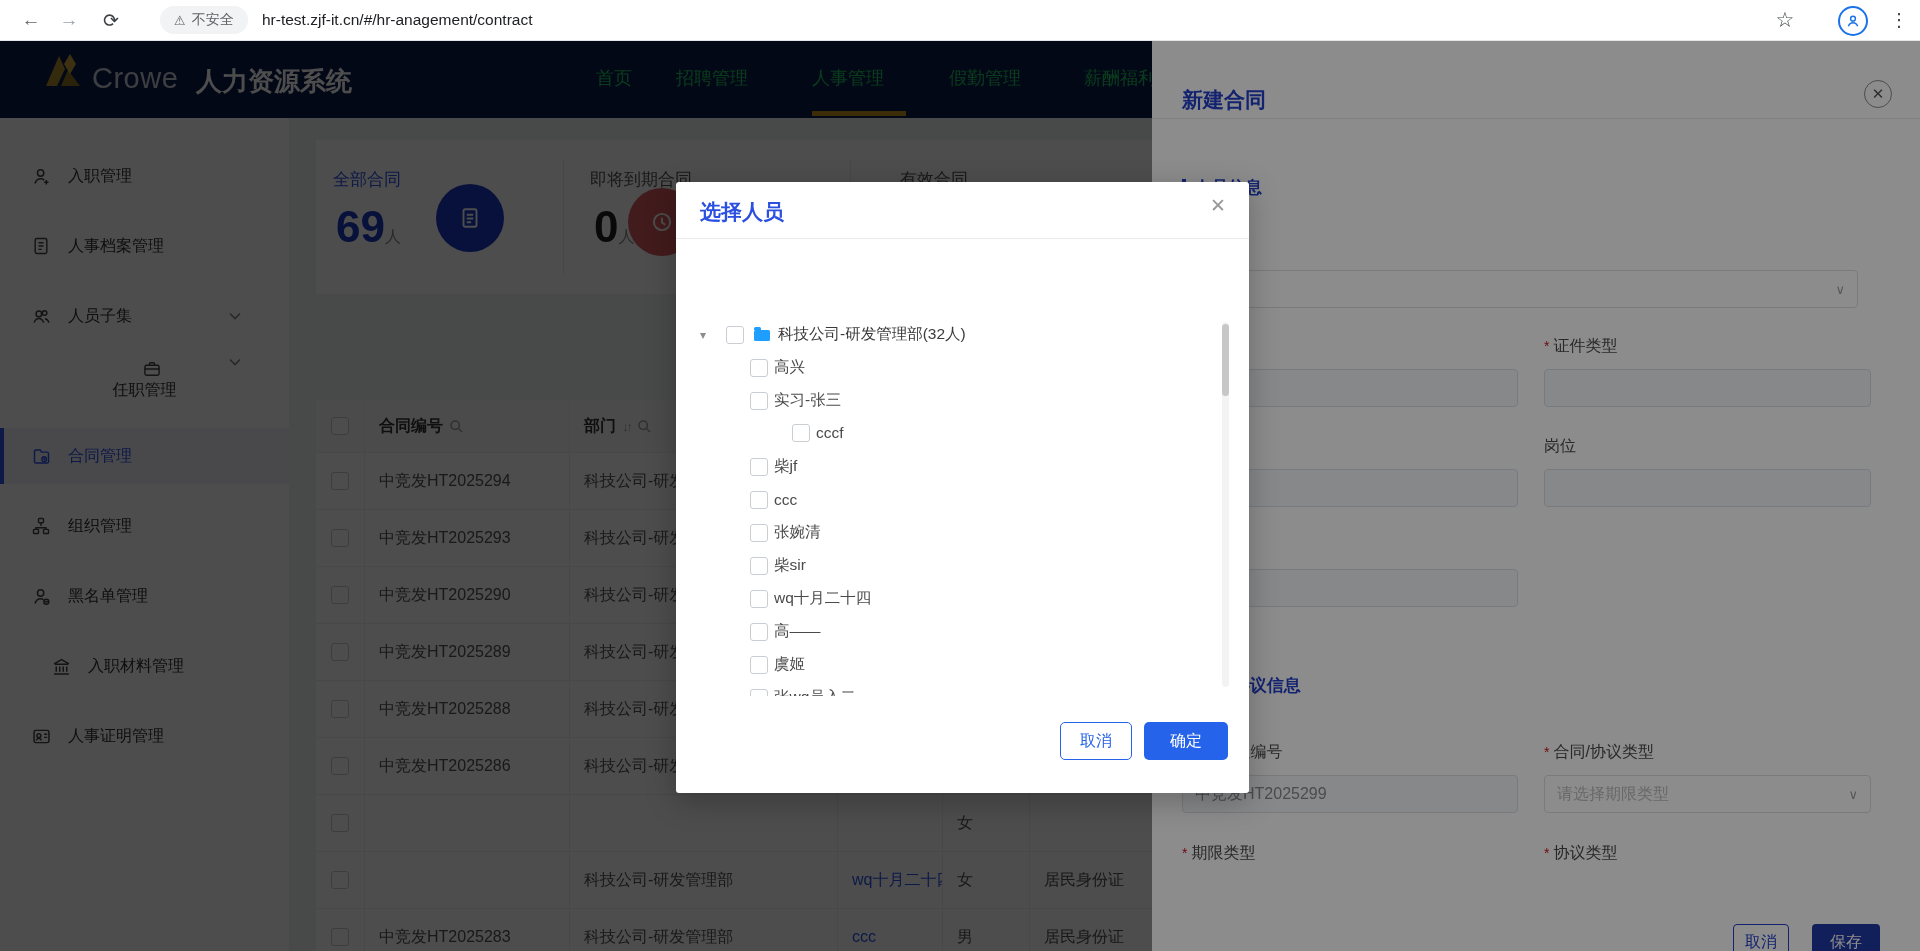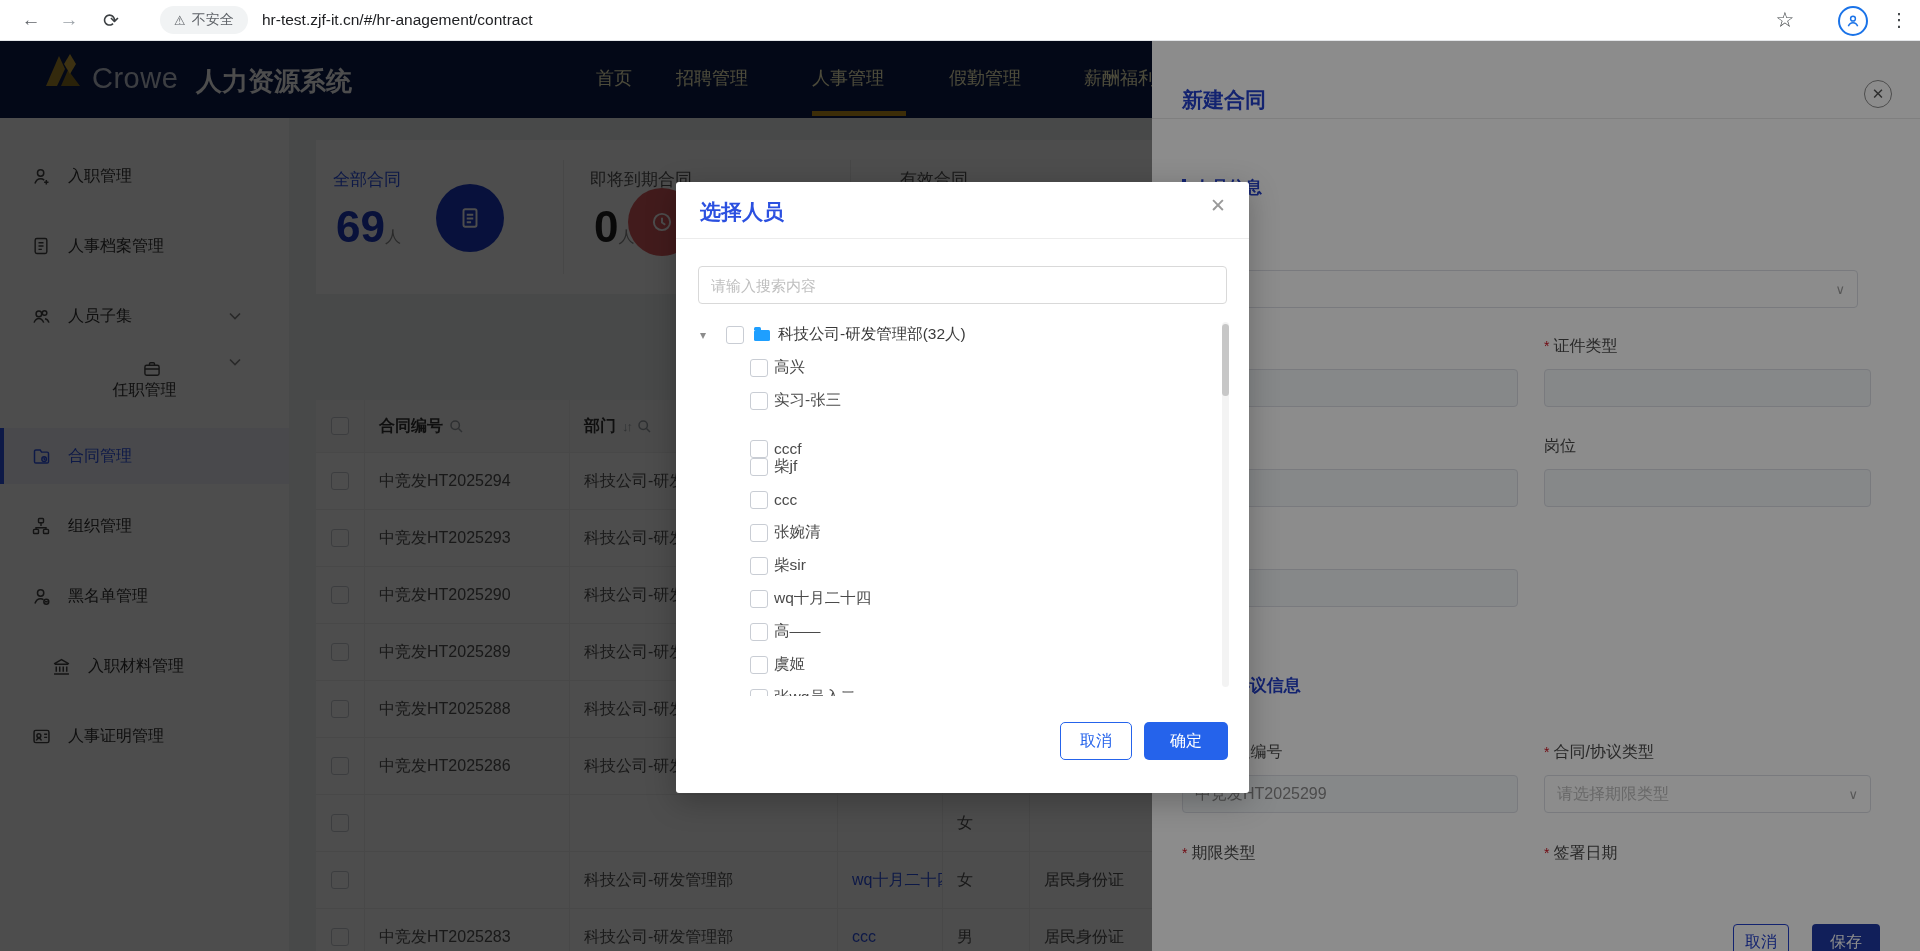--- a/index.html
+++ b/index.html
@@ -17,21 +17,21 @@
     color:#202124;font-size:15.5px;}
   .avatar-ring{position:absolute;left:1838px;top:6px;width:26px;height:26px;border:2.2px solid #1a73e8;
     border-radius:50%;display:flex;align-items:center;justify-content:center;}
   .avatar-ring svg{display:block;}
 
   
   .apphead{left:0;top:40px;width:1920px;height:78px;background:#0d1c4e;z-index:1;}
   .brandmark{position:absolute;left:40px;top:14px;}
   .brandname{position:absolute;left:92px;top:22px;font-size:29px;color:#c9cedb;font-weight:400;letter-spacing:.5px;}
   .apptitle{position:absolute;left:196px;top:24px;font-size:26px;color:#fff;font-weight:bold;}
-  .navitem{position:absolute;top:26px;font-size:18px;color:#fef9c3;cursor:pointer;white-space:nowrap;}
+  .navitem{position:absolute;top:26px;font-size:18px;color:#22c55e;cursor:pointer;white-space:nowrap;}
   .nav-underline{position:absolute;top:71px;height:5px;background:#c9971e;}
 
   
   .sidebar{left:0;top:118px;width:289px;height:833px;background:#fff;z-index:1;}
   .sideitem{position:absolute;left:0;width:289px;height:56px;display:flex;align-items:center;
     color:#333;font-size:16px;cursor:pointer;}
   .sideitem .sicon{margin-left:30px;margin-right:16px;width:22px;height:22px;color:#454545;display:flex;align-items:center;justify-content:center;}
   .sideitem.active{color:#2f54eb;background:rgba(47,84,235,.06);}
   .sideitem.active .sicon{color:#2f54eb;}
   .sideitem.active::before{content:"";position:absolute;left:0;top:0;width:4px;height:56px;background:#2f54eb;}
@@ -509,53 +509,52 @@
     <input class="finput" style="left: 30px; top: 735px; width: 336px; color: rgb(138, 138, 138);" readonly="" value="中竞发HT2025299">
     <div class="finput fselect" style="left:392px;top:735px;width:327px;">
       <span>请选择期限类型</span>
       <span class="chev">∨</span>
     </div>
 
     <div class="flabel" style="left:30px;top:803px;">
       <span class="req">*</span><span>期限类型</span>
     </div>
     <div class="flabel" style="left:392px;top:803px;">
-      <span class="req">*</span><span>签署日期</span>
+      <span class="req">*</span><span>协议类型</span>
     </div>
 
     <div class="drawer-footer">
       <button class="btn btn-ghost" style="left:581px;top:24px;width:56px;">取消</button>
       <button class="btn btn-navy" style="left:660px;top:24px;width:68px;">保存</button>
     </div>
   </div>
 
   <div class="abs mask2"></div>
 
   <div class="abs modal">
     <div class="modal-title">选择人员</div>
     <div class="modal-close">✕</div>
     <div class="modal-hr"></div>
-    <input class="msearch" placeholder="请输入搜索内容" style="">
 
     <div class="treeview">
       <div class="trowi" style="top:0;">
         <span class="caret">▾</span>
         <span class="checkbox tcb-root"></span>
         <span class="folder"></span>
         <span class="tlabel-root">科技公司-研发管理部(32人)</span>
       </div>
       <div class="trowi" style="top:33px;">
         <span class="checkbox tcb-child"></span>
         <span class="tlabel-child">高兴</span>
       </div>
       <div class="trowi" style="top:66px;">
         <span class="checkbox tcb-child"></span>
         <span class="tlabel-child">实习-张三</span>
       </div>
-      <div class="trowi" style="top:114px;">
+      <div class="trowi" style="top:98px;margin-left:42px;">
         <span class="checkbox tcb-child"></span>
         <span class="tlabel-child">cccf</span>
       </div>
       <div class="trowi" style="top:132px;">
         <span class="checkbox tcb-child"></span>
         <span class="tlabel-child">柴jf</span>
       </div>
       <div class="trowi" style="top:165px;">
         <span class="checkbox tcb-child"></span>
         <span class="tlabel-child">ccc</span>

